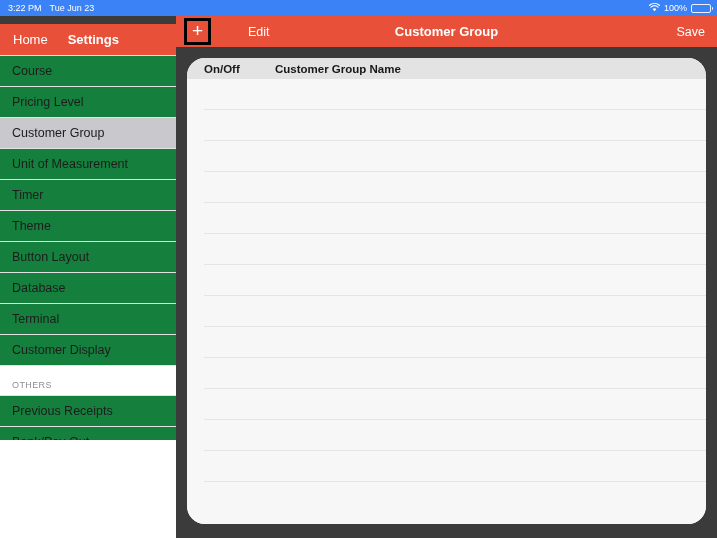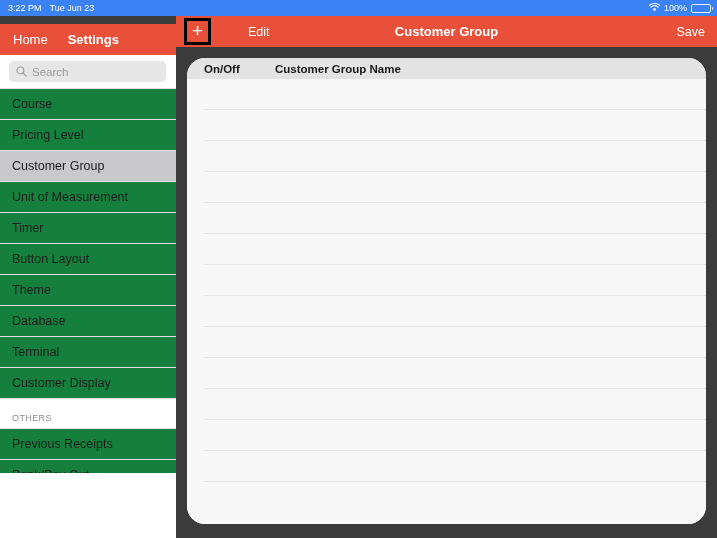--- a/index.html
+++ b/index.html
@@ -291,53 +291,42 @@
       </span>
     </div>
   </div>
 
   <div class="sidebar">
     <div class="sidebar-header">
       <span class="sb-home">Home</span>
       <span class="sb-title">Settings</span>
     </div>
 
-    <div class="search-wrap">
-      <div class="search-box">
-        <span class="mag">
-          <svg width="11" height="11" viewBox="0 0 11 11">
-            <circle cx="4.4" cy="4.4" r="3.4" stroke="#9a9a9a" stroke-width="1.1" fill="none"></circle>
-            <line x1="6.9" y1="6.9" x2="10" y2="10" stroke="#9a9a9a" stroke-width="1.1" stroke-linecap="round"></line>
-          </svg>
-        </span>
-        <input class="search-input" type="text" placeholder="Search" style="">
-      </div>
-    </div>
 
     <div class="nav-list">
       <div class="nav-item">
         <span>Course</span>
       </div>
       <div class="nav-item">
         <span>Pricing Level</span>
       </div>
       <div class="nav-item selected">
         <span>Customer Group</span>
       </div>
       <div class="nav-item">
         <span>Unit of Measurement</span>
       </div>
       <div class="nav-item">
         <span>Timer</span>
       </div>
       <div class="nav-item">
+        <span>Theme</span>
+      </div>
+      <div class="nav-item">
         <span>Button Layout</span>
-      </div>
-      <div class="nav-item">
-        <span>Theme</span>
       </div>
       <div class="nav-item">
         <span>Database</span>
       </div>
       <div class="nav-item">
         <span>Terminal</span>
       </div>
       <div class="nav-item">
         <span>Customer Display</span>
       </div>

